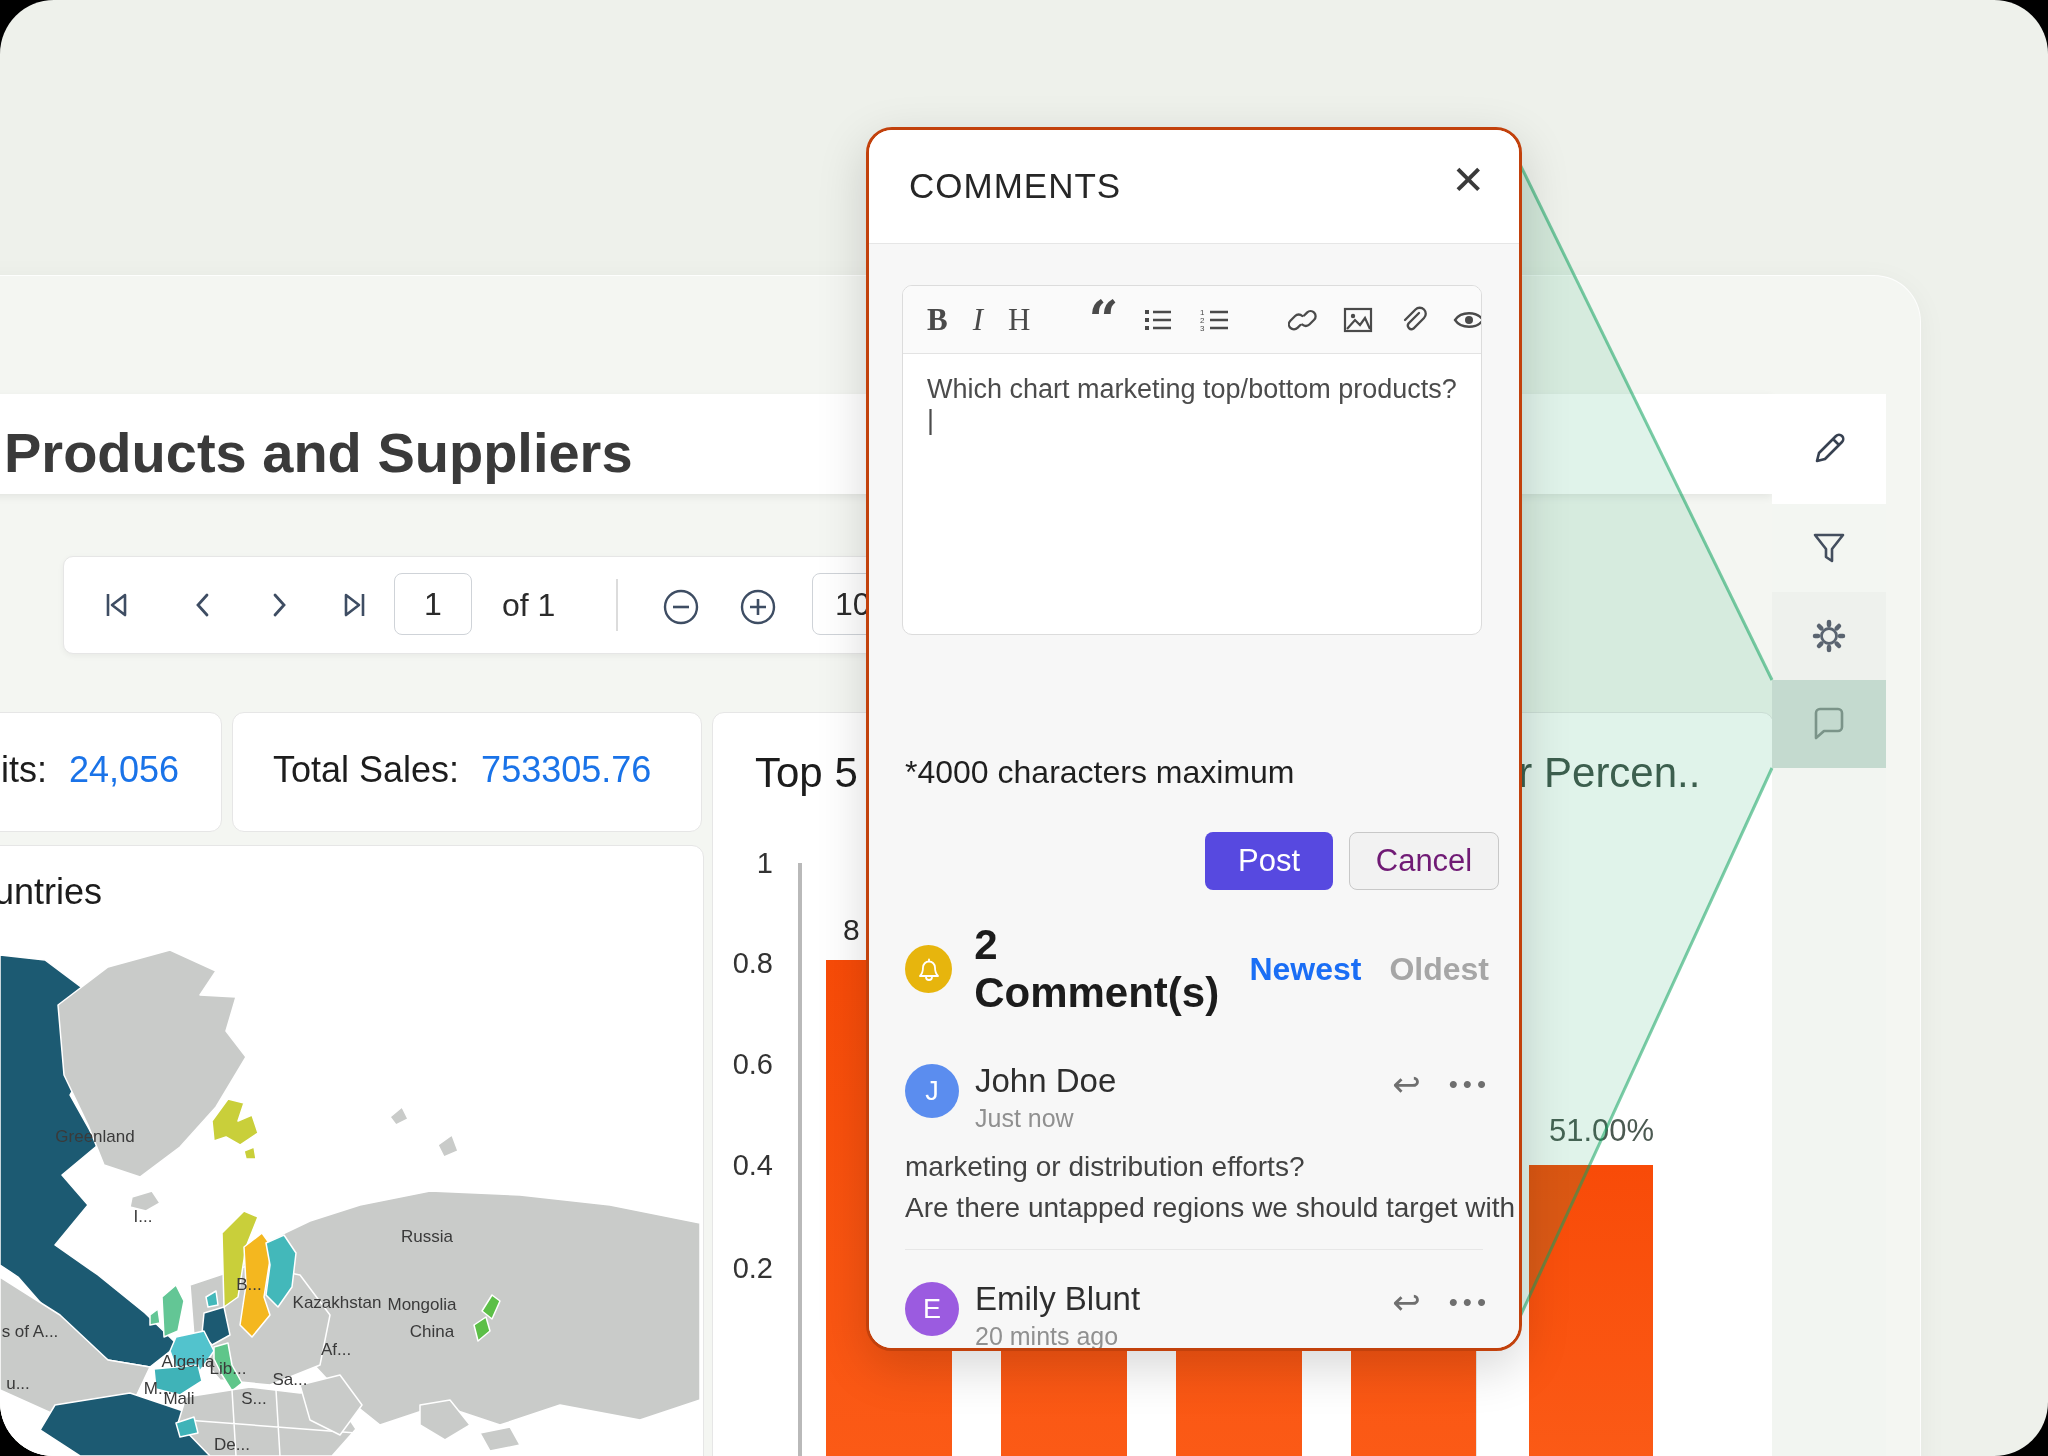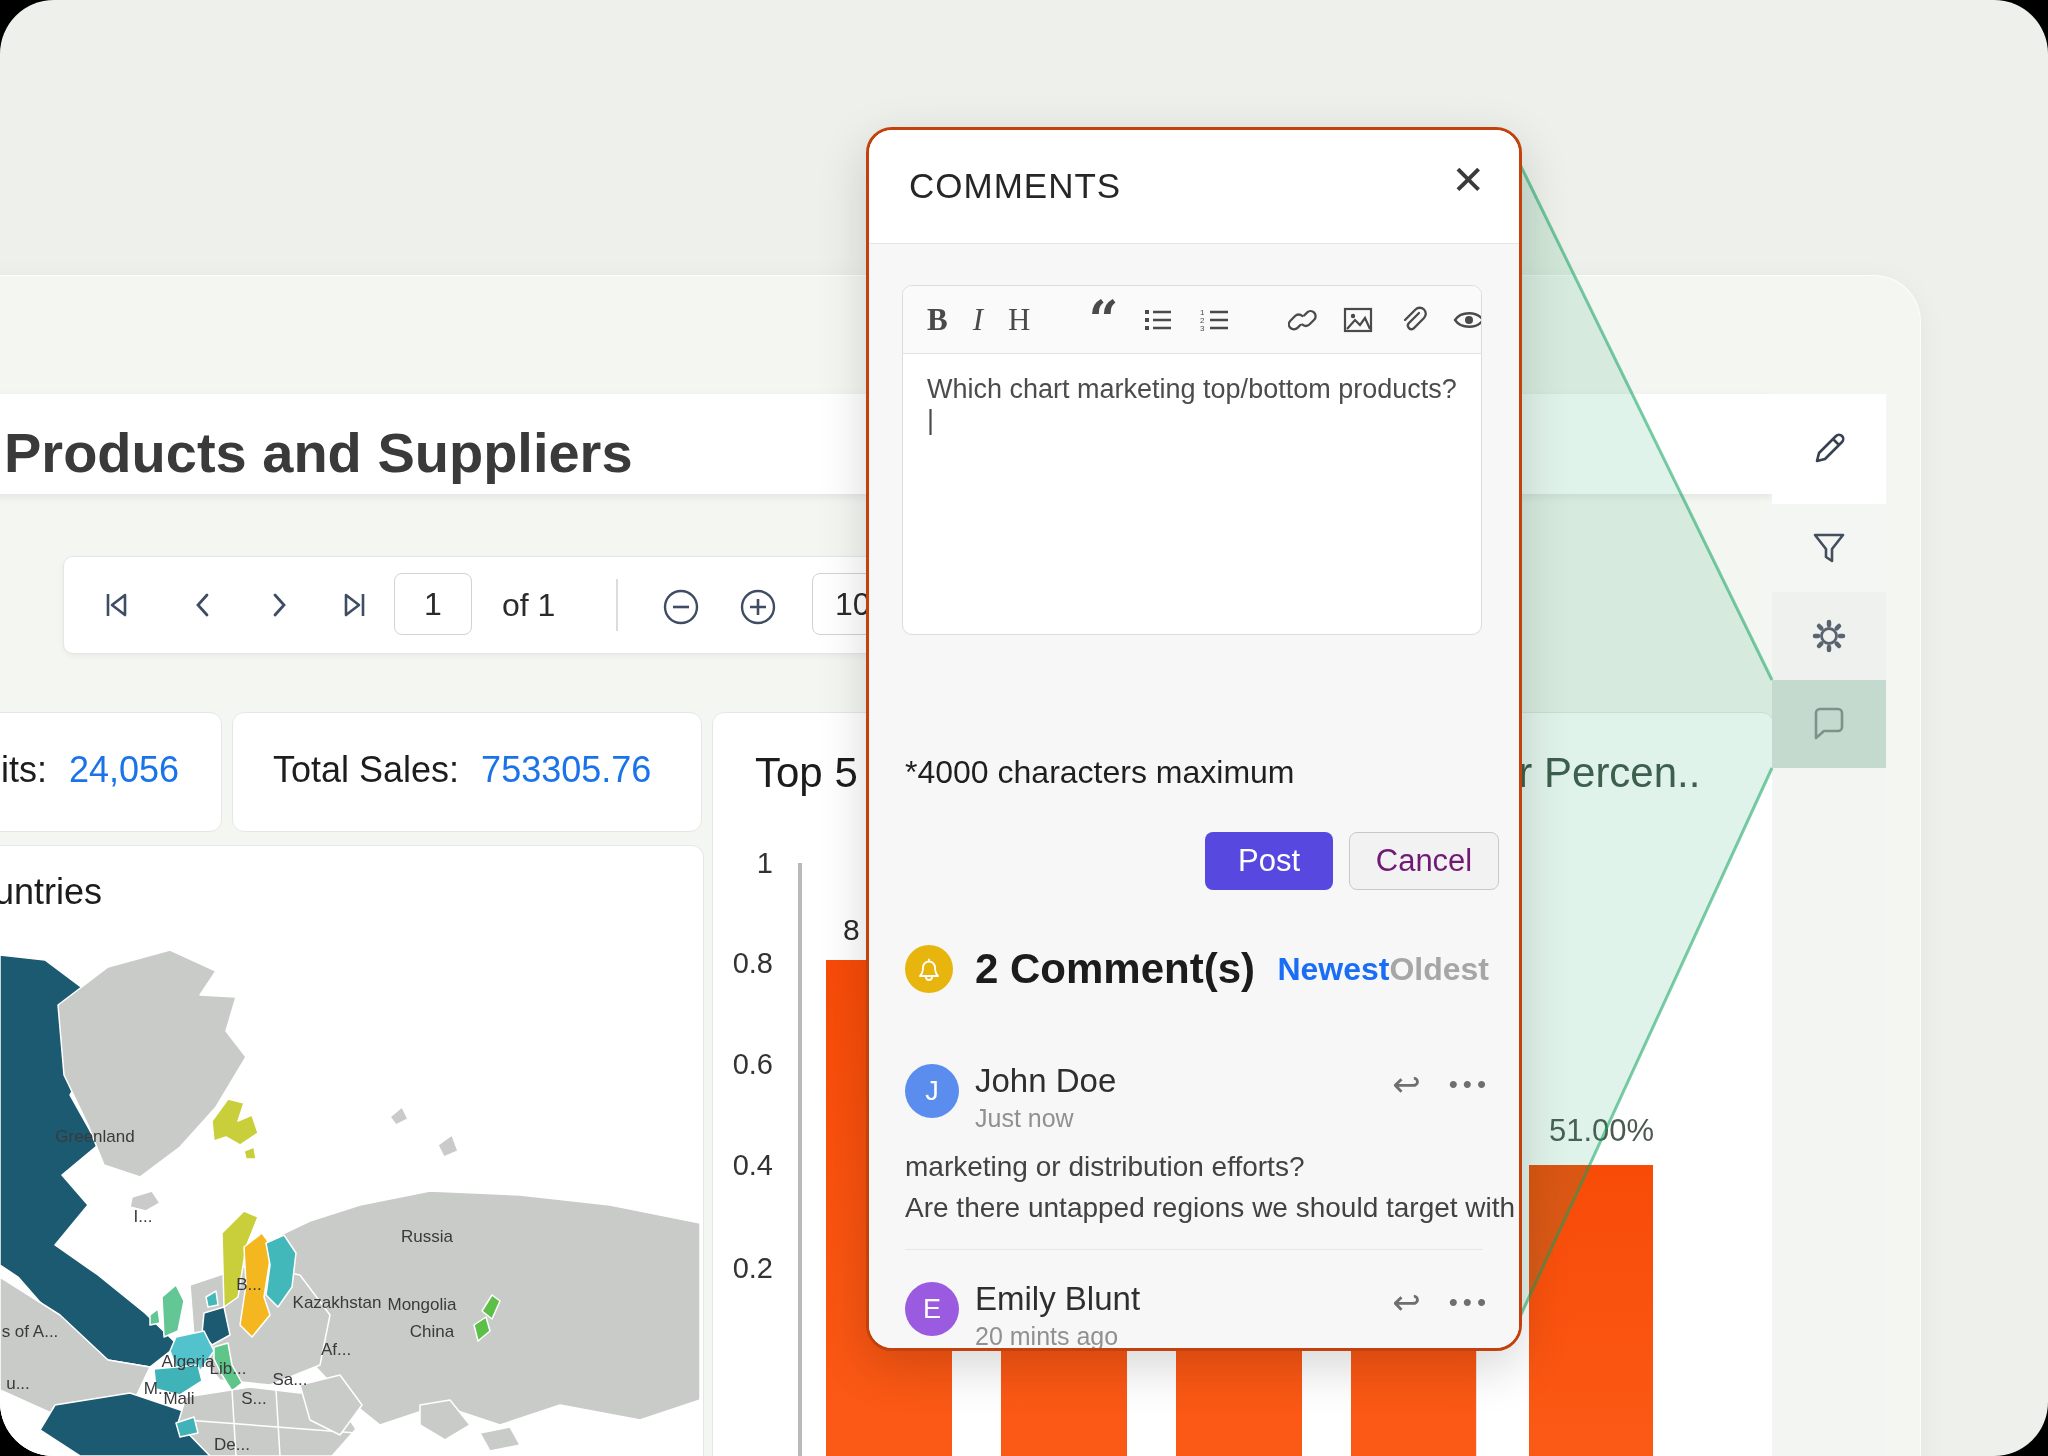--- a/index.html
+++ b/index.html
@@ -69,21 +69,21 @@
 
   .hint{position:absolute;left:36px;top:510px;font-size:32px;color:#1f1f1f;}
   .btnrow{position:absolute;right:20px;top:588px;display:flex;gap:16px;}
   .btn{height:58px;border-radius:8px;font-size:31px;display:flex;align-items:center;justify-content:center;cursor:pointer;}
   .btn-post{width:128px;background:#5749e0;color:#fff;font-weight:500;}
   .btn-cancel{width:150px;background:#f2f2f2;border:1.5px solid #c8c8c8;color:#701a75;box-sizing:border-box;}
 
   .crow{position:absolute;left:36px;right:30px;top:700px;height:50px;display:flex;align-items:center;}
   .bellc{width:48px;height:48px;border-radius:50%;background:#e7b50d;display:flex;align-items:center;justify-content:center;}
   .ccount{margin-left:22px;font-size:42px;font-weight:600;color:#1c1c1c;}
-  .sorts{margin-left:auto;display:flex;font-size:32px;font-weight:600;}
+  .sorts{margin-left:auto;display:flex;gap:28px;font-size:32px;font-weight:600;}
   .s-new{color:#1a6ef5;cursor:pointer;}
   .s-old{color:#a6a6a6;cursor:pointer;}
 
   .comment{position:absolute;left:36px;right:28px;}
   .avatar{position:absolute;left:0;top:0;width:54px;height:54px;border-radius:50%;
     color:#fff;font-size:27px;display:flex;align-items:center;justify-content:center;}
   .cname{position:absolute;left:70px;top:-2px;font-size:33px;font-weight:500;color:#2e2e2e;white-space:nowrap;}
   .ctime{position:absolute;left:70px;top:40px;font-size:25px;color:#909090;white-space:nowrap;}
   .cicons{position:absolute;right:0;top:0;display:flex;gap:28px;align-items:center;color:#6f6f6f;}
   .i-reply{font-size:34px;font-family:"DejaVu Sans",sans-serif;}

